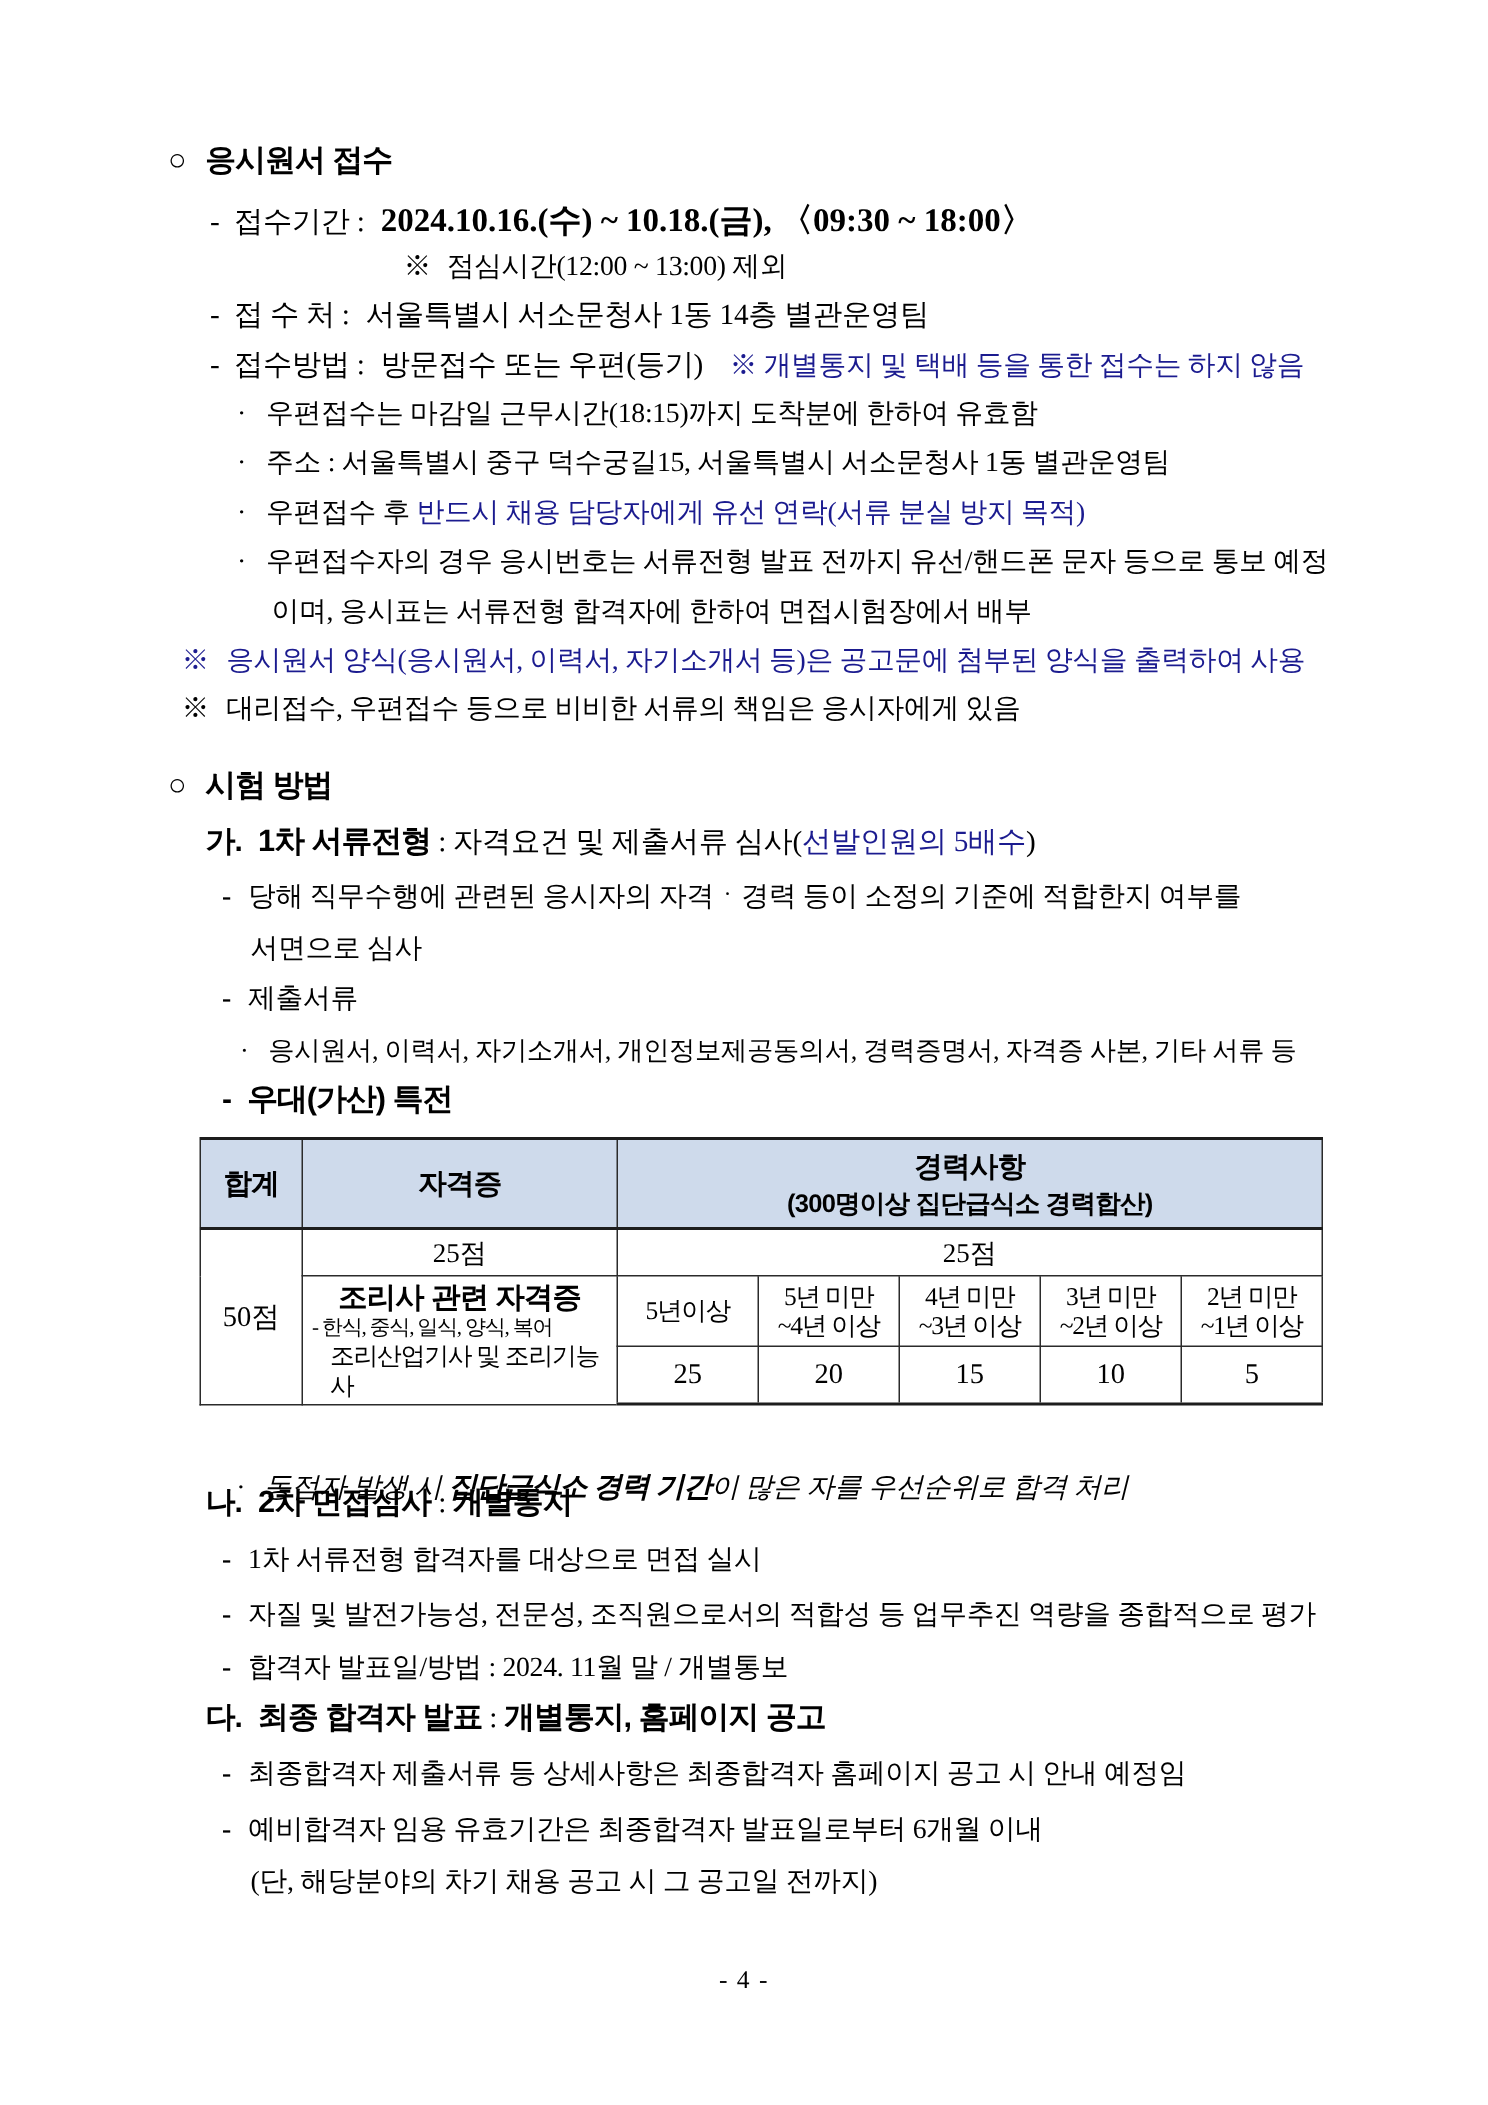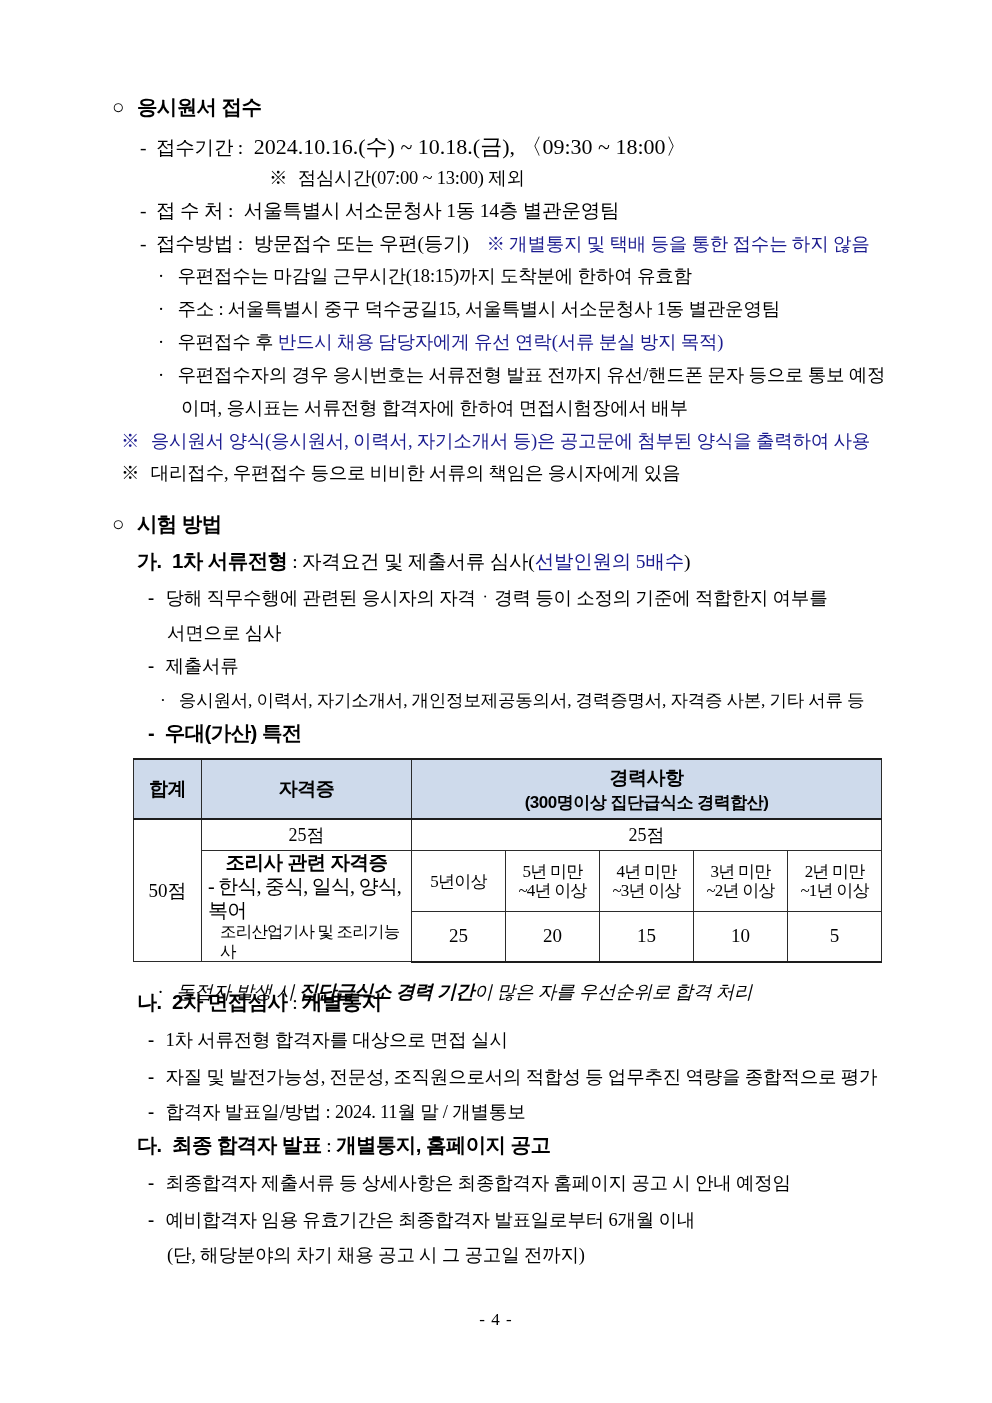--- a/index.html
+++ b/index.html
@@ -30,21 +30,21 @@
     letter-spacing: -0.2px;
   }
   .heading {
     font-weight: bold;
     font-size: 20.5px;
     font-family: "Liberation Sans", "DejaVu Sans", sans-serif;
     letter-spacing: -0.6px;
   }
   .bigdate {
     font-size: 22px;
-    font-weight: normal;
+    font-weight: bold;
     font-family: "Liberation Serif", serif;
     letter-spacing: 0px;
   }
   .blue { color: #1b1b8f; }
   .bold { font-weight: bold; }
   .kbold {
     font-weight: bold;
     font-family: "Liberation Sans", "DejaVu Sans", sans-serif;
     letter-spacing: -0.6px;
   }
@@ -92,21 +92,21 @@
   .qual-title {
     display: block;
     font-weight: bold;
     font-family: "Liberation Sans", "DejaVu Sans", sans-serif;
     font-size: 19.5px;
     letter-spacing: -0.5px;
     margin-bottom: 1px;
   }
   .qual-sub {
     display: block;
-    font-size: 20px;
+    font-size: 14px;
     letter-spacing: -0.8px;
     text-align: left;
     padding-left: 6px;
   }
   .qual-sub2 {
     display: block;
     font-size: 16.5px;
     letter-spacing: -0.8px;
     text-align: left;
     padding-left: 18px;
@@ -143,21 +143,21 @@
   </div>
 
   <div class="ln" style="left:140px; top:136px;">
     <span>-</span>
     <span style="display:inline-block;width:5px"></span><span>접수기간 :</span>
     <span style="display:inline-block;width:6px"></span><span class="bigdate">2024.10.16.(수) ~ 10.18.(금), 〈09:30 ~ 18:00〉</span>
   </div>
 
   <div class="ln" style="left:269px; top:169px; font-size:18.5px;">
     <span>※</span>
-    <span style="display:inline-block;width:6px"></span><span>점심시간(07:00 ~ 13:00) 제외</span>
+    <span style="display:inline-block;width:6px"></span><span>점심시간(12:00 ~ 13:00) 제외</span>
   </div>
 
   <div class="ln" style="left:140px; top:201px;">
     <span>-</span>
     <span style="display:inline-block;width:5px"></span><span>접 수 처 :</span>
     <span style="display:inline-block;width:6px"></span><span>서울특별시 서소문청사 1동 14층 별관운영팀</span>
   </div>
 
   <div class="ln" style="left:140px; top:234px;">
     <span>-</span>

